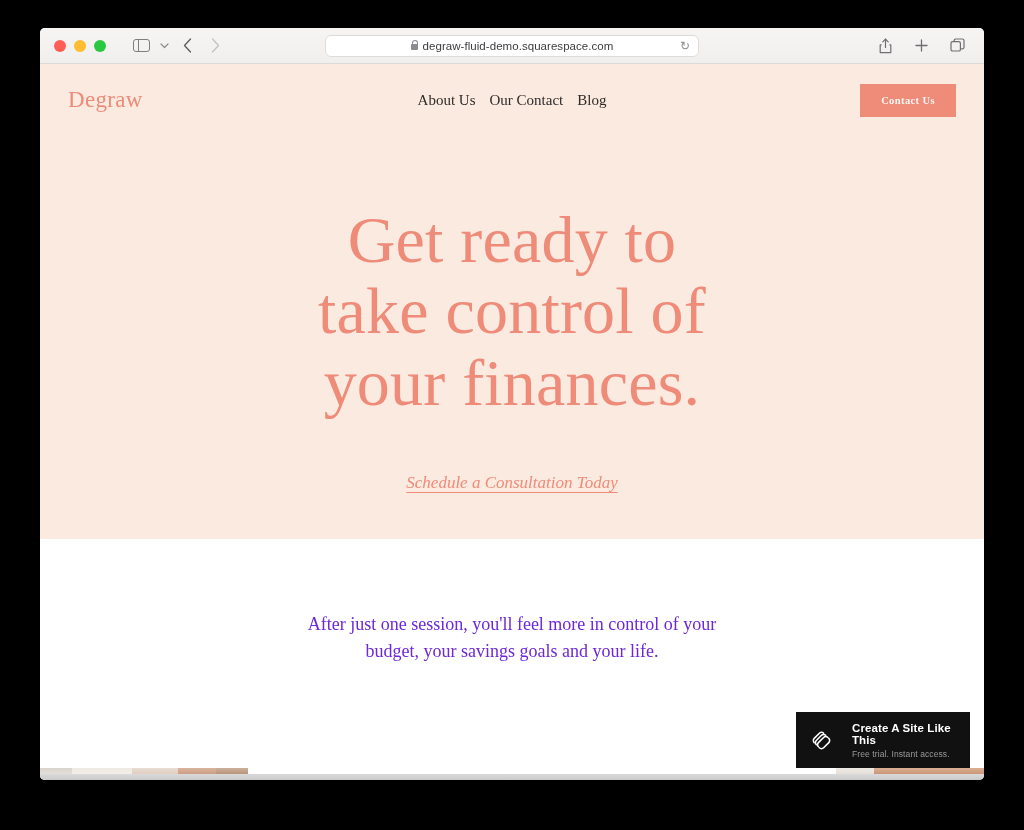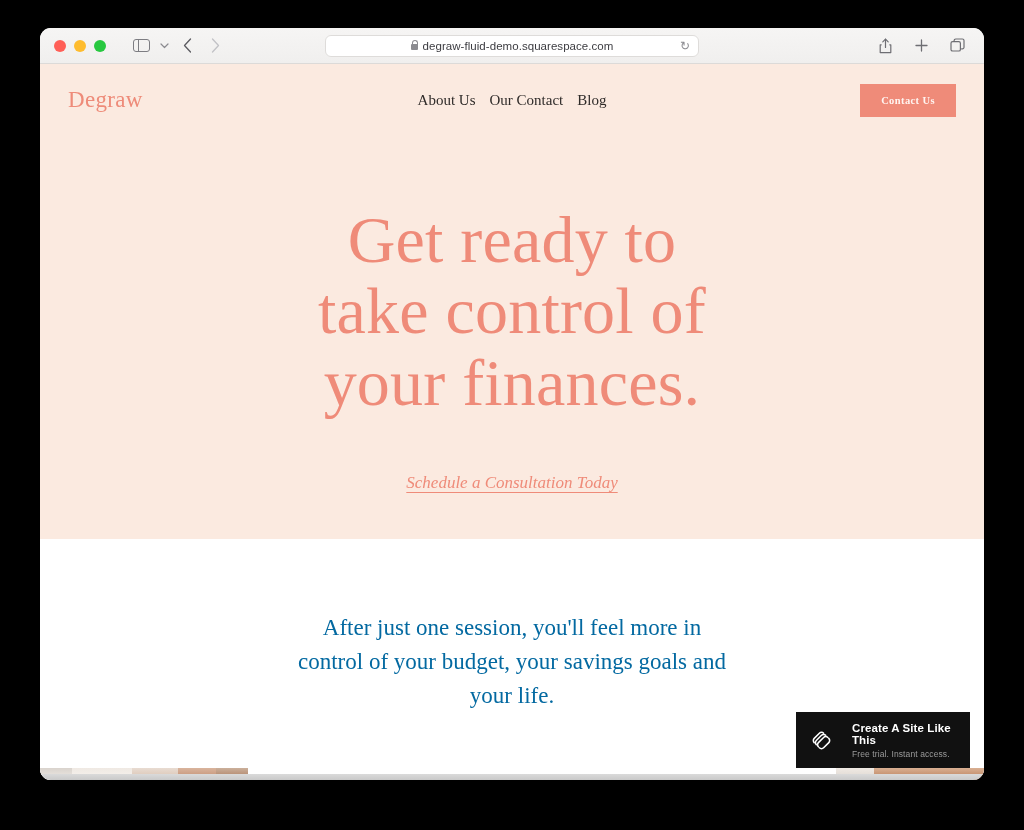--- a/index.html
+++ b/index.html
@@ -13,21 +13,21 @@
   }
 
   
   .browser-window {
     position: absolute;
     left: 40px;
     top: 28px;
     width: 944px;
     height: 752px;
     background: #ffffff;
-    border-radius: 11px;
+    border-radius: 5px;
     overflow: hidden;
     box-shadow: 0 10px 40px rgba(0,0,0,0.55), 0 2px 8px rgba(0,0,0,0.4);
   }
 
   
   .toolbar {
     height: 36px;
     background: linear-gradient(#f6f5f4, #f0efee);
     border-bottom: 1px solid #dcdad8;
     display: flex;
@@ -203,23 +203,23 @@
   }
 
   
   .intro {
     background: #ffffff;
     text-align: center;
     padding-top: 72px;
   }
   .intro p {
     font-family: "Liberation Serif", serif;
-    font-size: 23px;
+    font-size: 18px;
     line-height: 1.48;
-    color: #0369a1;
+    color: #6d28d9;
     max-width: 430px;
     margin: 0 auto;
   }
 
   
   .image-strip {
     position: absolute;
     left: 0; right: 0; bottom: 0;
     height: 12px;
     display: flex;

